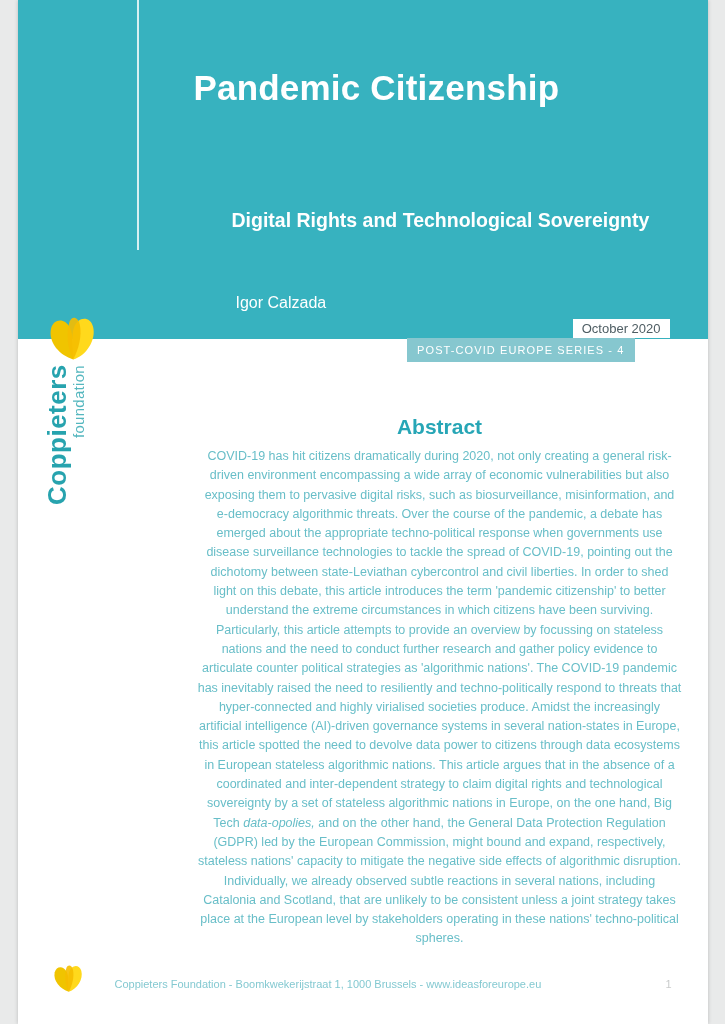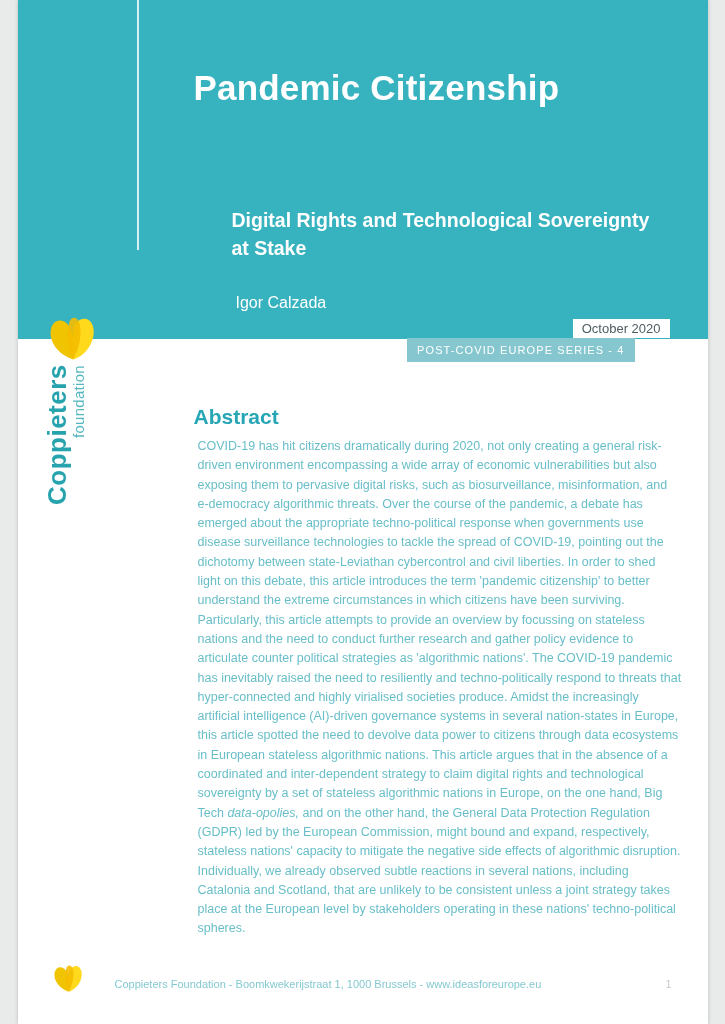--- a/index.html
+++ b/index.html
@@ -51,21 +51,21 @@
   }
   .brand-name {
     display:block; color:#27a3ae; font-size:26px; font-weight:bold;
     line-height:26px; letter-spacing:.5px;
   }
   .brand-sub {
     display:block; color:#55b7bf; font-size:15px; line-height:17px;
     letter-spacing:.3px;
   }
   
-  .abstract { position:absolute; left:176px; top:405px; width:492px; }
+  .abstract { position:absolute; left:176px; top:415px; width:492px;text-align:center; }
   .abstract h2 {
     margin:0 0 8px 0; color:#27a6b6; font-size:21px; font-weight:bold;
   }
   .abstract p {
     margin:4px; color:#68bec8; font-size:12.5px; line-height:19.3px;
   }
   .abstract em { font-style:italic; }
   
   .footer-text {
     position:absolute; left:97px; top:977px;
@@ -83,21 +83,20 @@
 
   <div class="header-band">
     <div class="vline"></div>
 
     <div class="title">
       <div>Pandemic Citizenship</div>
     </div>
 
     <div class="subtitle">
       <div>Digital Rights and Technological Sovereignty</div>
-      <div>at Stake</div>
     </div>
 
     <div class="author">Igor Calzada</div>
 
     <div class="date-badge">October 2020</div>
   </div>
 
   <div class="series-badge">POST-COVID EUROPE SERIES - 4</div>
 
   <svg class="logo-main" viewBox="0 0 100 100" aria-hidden="true">

